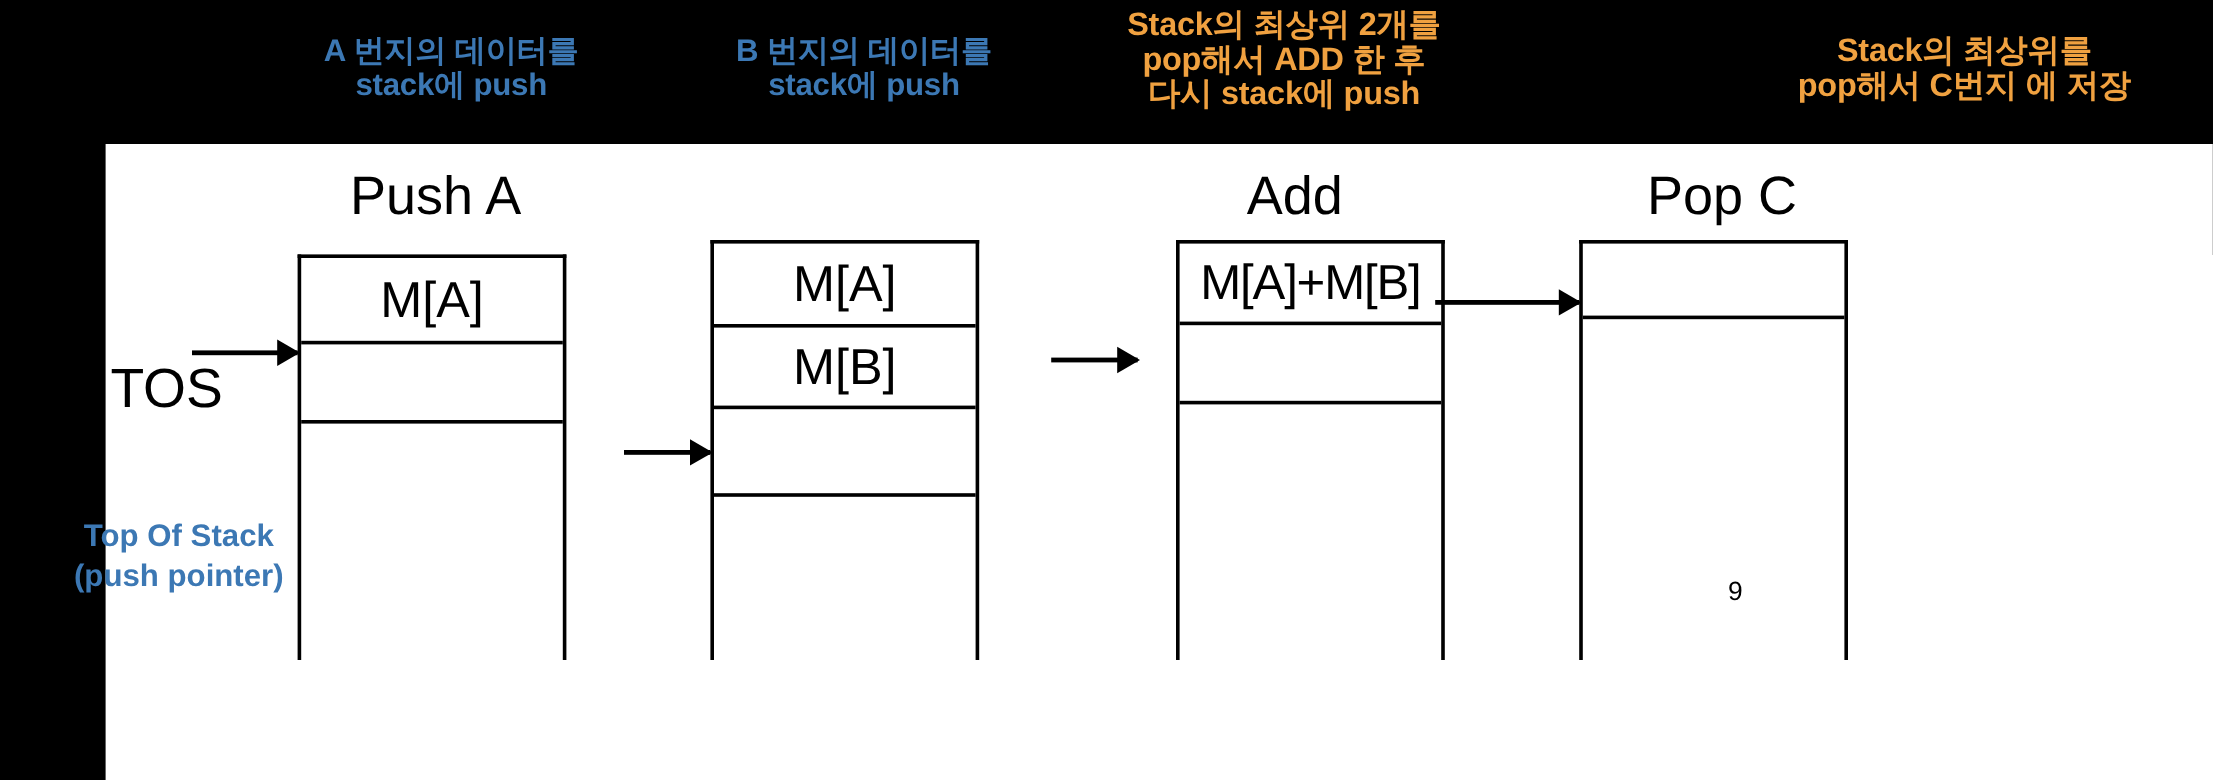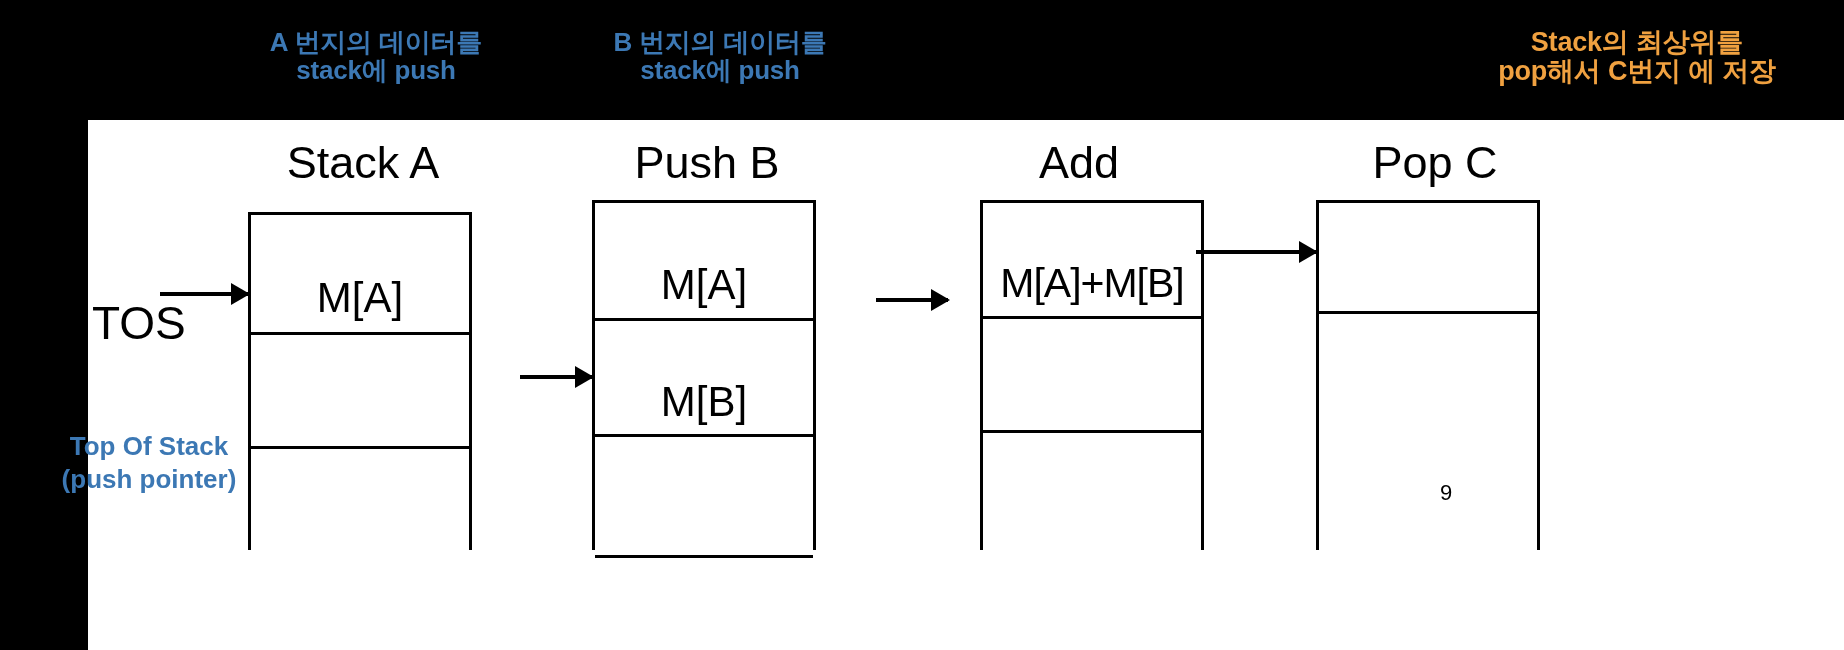--- a/index.html
+++ b/index.html
@@ -77,21 +77,20 @@
     box-sizing: border-box;
     border-bottom: 3px solid #000000;
     text-align: center;
     color: #000000;
     font-size: 42px;
     line-height: 1;
     display: flex;
     align-items: center;
     justify-content: center;
     white-space: nowrap;
-    margin-top: 48px;
   }
   .cell.blank { color: transparent; }
   .cell.last  { border-bottom: none; }
   .cell.wide-text { font-size: 41px; letter-spacing: -1px; }
 
   #stack-push-a { left: 248px; top: 212px; width: 224px; height: 338px; }
   #stack-push-b { left: 592px; top: 200px; width: 224px; height: 350px; }
   #stack-add    { left: 980px; top: 200px; width: 224px; height: 350px; }
   #stack-pop-c  { left: 1316px;top: 200px; width: 224px; height: 350px; }
 
@@ -155,26 +154,28 @@
 <div id="slide">
 
   <div id="white-panel"></div>
 
   <div class="annotation blue" id="ann-push-a">A 번지의 데이터를
 stack에 push</div>
 
   <div class="annotation blue" id="ann-push-b">B 번지의 데이터를
 stack에 push</div>
 
+  <div class="annotation orange" id="ann-add">Stack의 최상위 2개를
+pop해서 ADD 한 후
+다시 stack에 push</div>
 
   <div class="annotation orange" id="ann-pop-c">Stack의 최상위를
 pop해서 C번지 에 저장</div>
 
-  <div class="step-title" id="title-push-a">Stack A</div>
-  <div class="step-title" id="title-push-b">Push B</div>
+  <div class="step-title" id="title-push-a">Push A</div>
   <div class="step-title" id="title-add">Add</div>
   <div class="step-title" id="title-pop-c">Pop C</div>
 
   <div class="stack" id="stack-push-a">
     <div class="cell" style="height:72px">M[A]</div>
     <div class="cell blank" style="height:66px"></div>
     <div class="cell blank last" style="height:197px"></div>
   </div>
 
   <div class="stack" id="stack-push-b">

